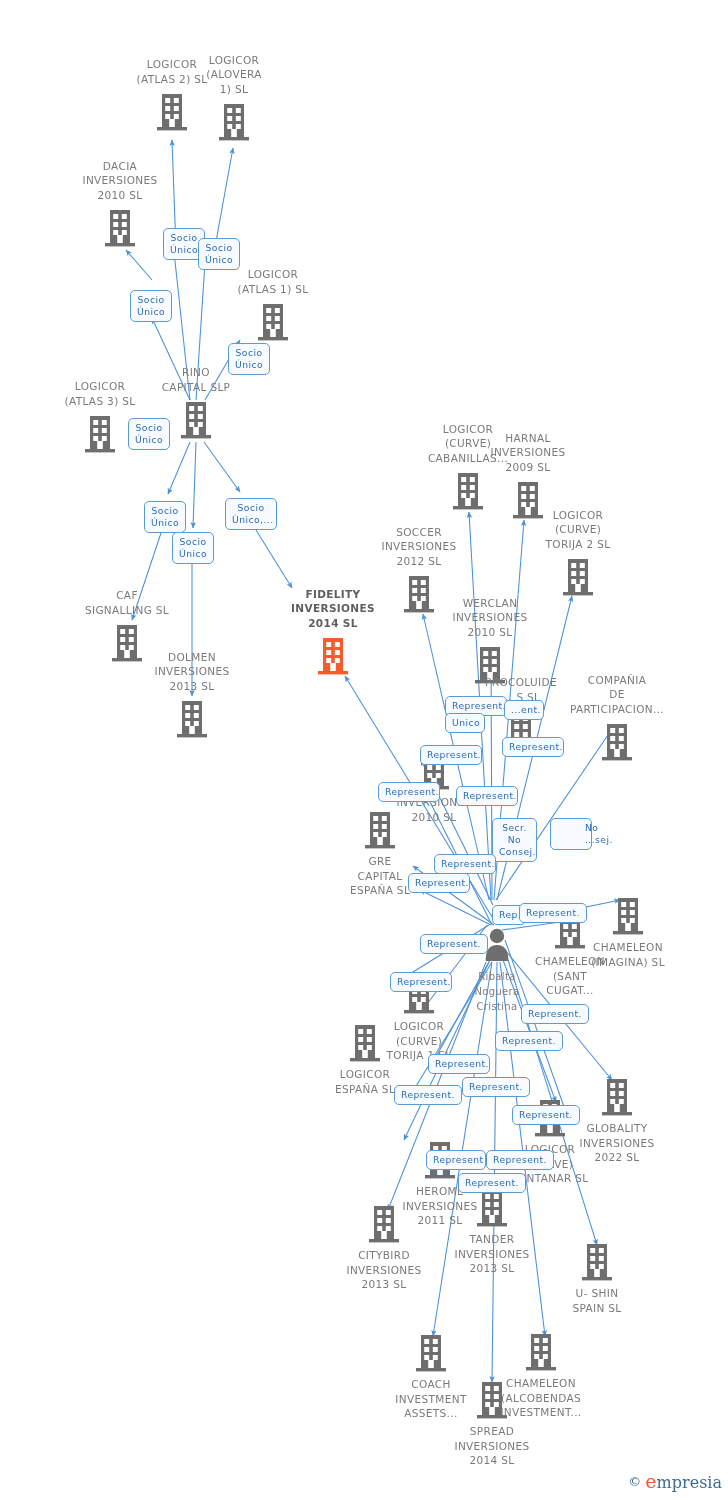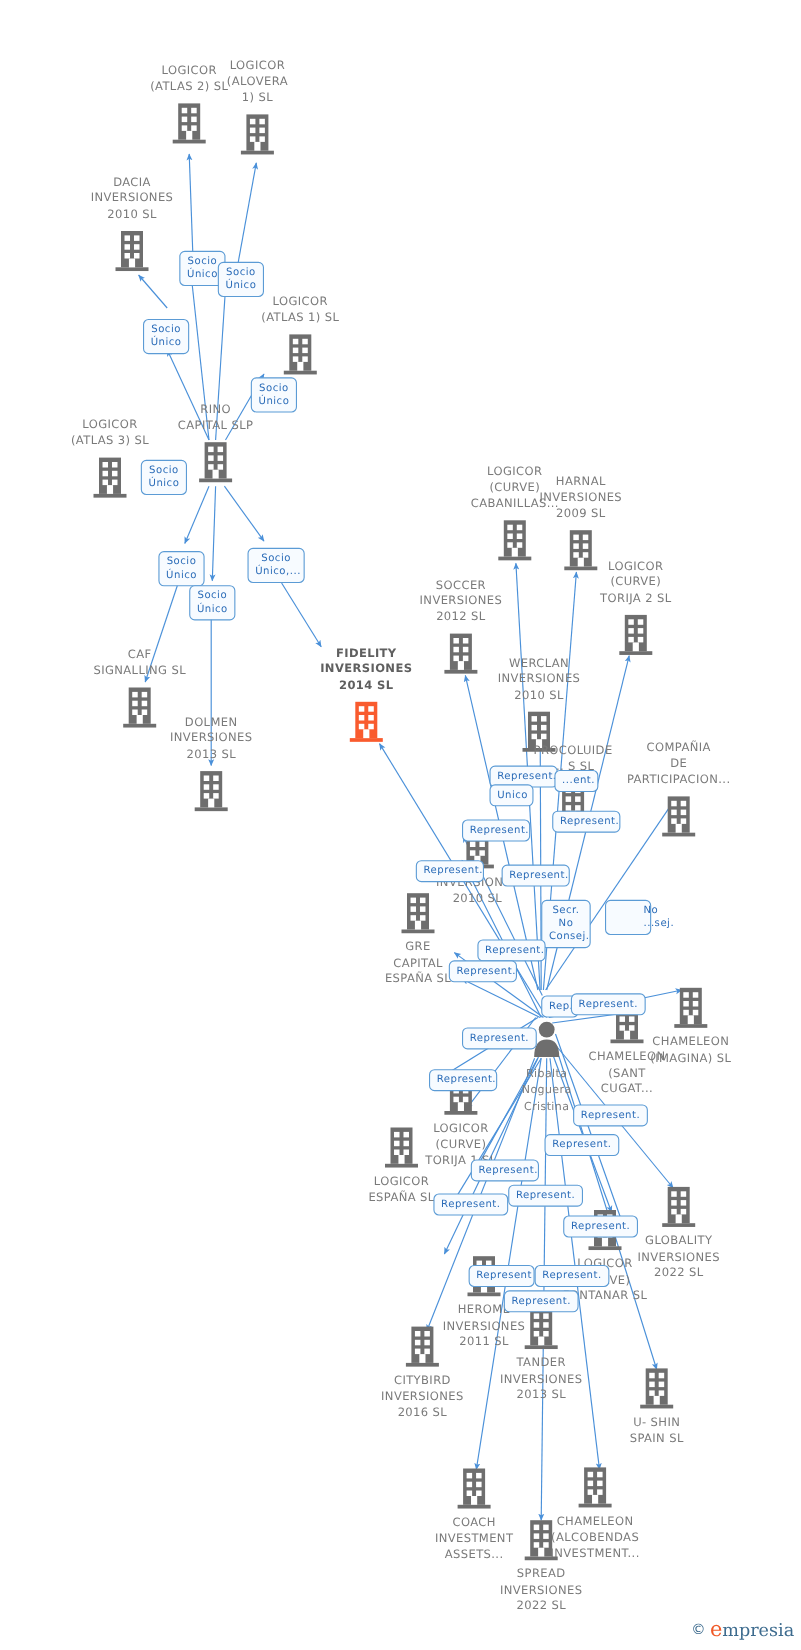--- a/index.html
+++ b/index.html
@@ -510,21 +510,21 @@
             <rect x="9.2" y="7" width="5" height="5" fill="#fff"></rect>
             <rect x="17.8" y="7" width="5" height="5" fill="#fff"></rect>
             <rect x="9.2" y="15" width="5" height="5" fill="#fff"></rect>
             <rect x="17.8" y="15" width="5" height="5" fill="#fff"></rect>
             <rect x="9.2" y="23" width="5" height="5" fill="#fff"></rect>
             <rect x="17.8" y="23" width="5" height="5" fill="#fff"></rect>
             <rect x="13.2" y="28" width="5.6" height="8" fill="#fff"></rect>
           </svg></div>
         <div class="lbl below">CITYBIRD
 INVERSIONES
-2016  SL</div>
+2013  SL</div>
       </div>
       <div class="node" style="left: 492px; top: 1208px;">
         <div class="ico"><svg viewBox="0 0 32 42" xmlns="http://www.w3.org/2000/svg">
             <rect x="6" y="3" width="20" height="33" fill="#6e6e6e"></rect>
             <rect x="1" y="36" width="30" height="3.4" fill="#6e6e6e"></rect>
             <rect x="9.2" y="7" width="5" height="5" fill="#fff"></rect>
             <rect x="17.8" y="7" width="5" height="5" fill="#fff"></rect>
             <rect x="9.2" y="15" width="5" height="5" fill="#fff"></rect>
             <rect x="17.8" y="15" width="5" height="5" fill="#fff"></rect>
             <rect x="9.2" y="23" width="5" height="5" fill="#fff"></rect>
@@ -573,21 +573,21 @@
             <rect x="9.2" y="7" width="5" height="5" fill="#fff"></rect>
             <rect x="17.8" y="7" width="5" height="5" fill="#fff"></rect>
             <rect x="9.2" y="15" width="5" height="5" fill="#fff"></rect>
             <rect x="17.8" y="15" width="5" height="5" fill="#fff"></rect>
             <rect x="9.2" y="23" width="5" height="5" fill="#fff"></rect>
             <rect x="17.8" y="23" width="5" height="5" fill="#fff"></rect>
             <rect x="13.2" y="28" width="5.6" height="8" fill="#fff"></rect>
           </svg></div>
         <div class="lbl below">SPREAD
 INVERSIONES
-2022  SL</div>
+2014  SL</div>
       </div>
       <div class="node" style="left: 541px; top: 1352px;">
         <div class="ico"><svg viewBox="0 0 32 42" xmlns="http://www.w3.org/2000/svg">
             <rect x="6" y="3" width="20" height="33" fill="#6e6e6e"></rect>
             <rect x="1" y="36" width="30" height="3.4" fill="#6e6e6e"></rect>
             <rect x="9.2" y="7" width="5" height="5" fill="#fff"></rect>
             <rect x="17.8" y="7" width="5" height="5" fill="#fff"></rect>
             <rect x="9.2" y="15" width="5" height="5" fill="#fff"></rect>
             <rect x="17.8" y="15" width="5" height="5" fill="#fff"></rect>
             <rect x="9.2" y="23" width="5" height="5" fill="#fff"></rect>

